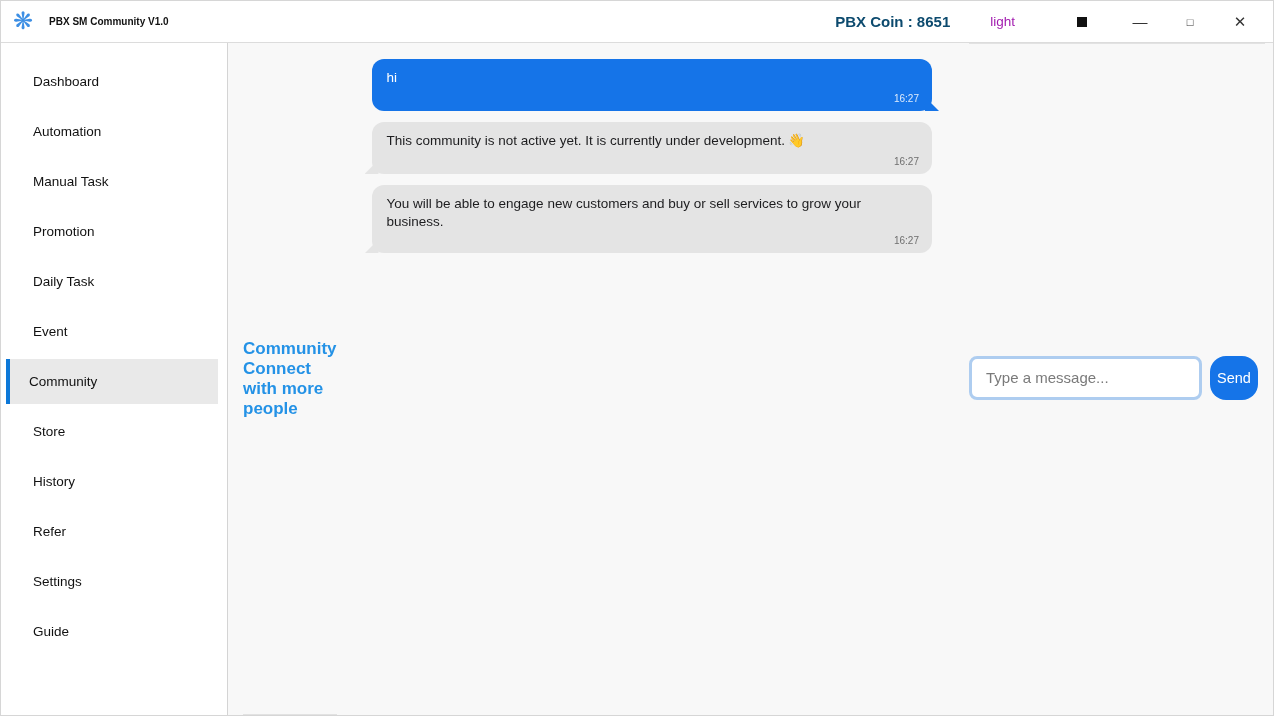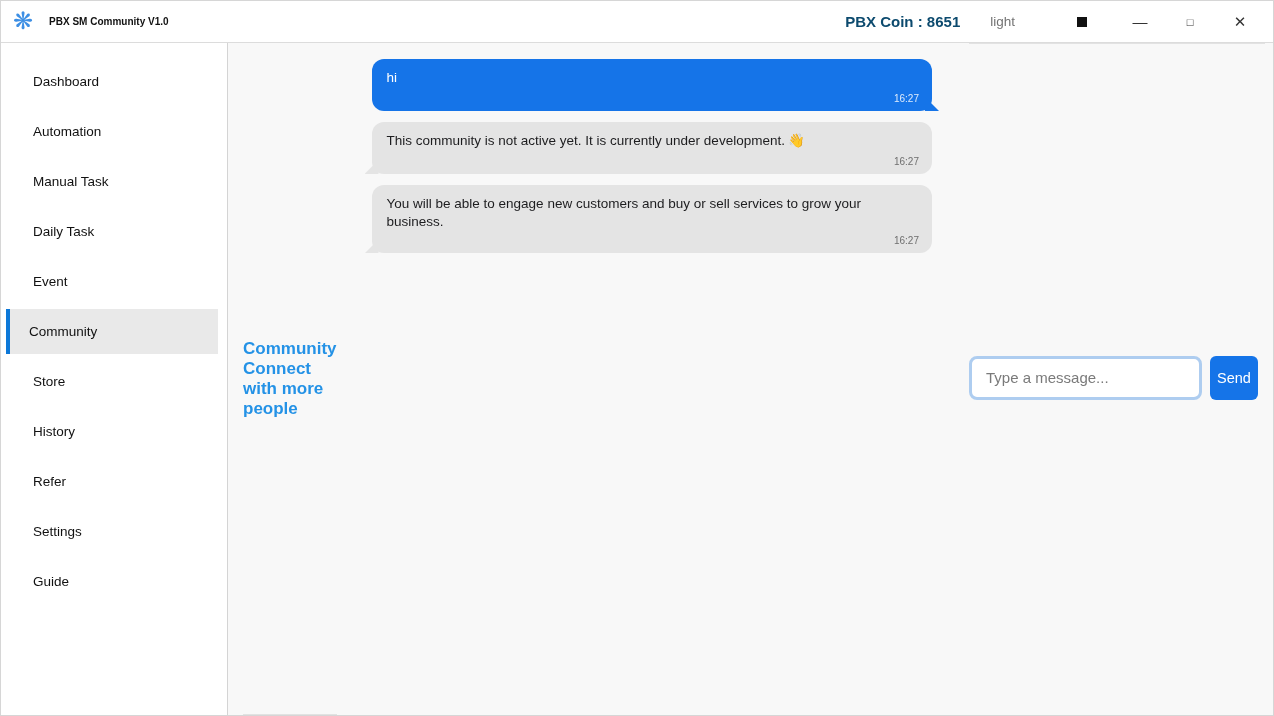--- a/index.html
+++ b/index.html
@@ -14,21 +14,21 @@
   
   .titlebar {
     flex:0 0 42px; display:flex; align-items:center;
     background:#ffffff; border-bottom:1px solid #dcdcdc;
     padding:0 20px 0 12px;
   }
   .logo { font-size:24px; color:#3d8fe4; line-height:1; margin-top:-2px; }
   .app-title { margin-left:16px; font-size:10px; font-weight:bold; color:#111; }
   .tb-spacer { flex:1; }
   .coin { font-size:15px; font-weight:bold; color:#0c4a6e; }
-  .theme { font-size:13.5px; color:#737373; margin-left:30px; }
+  .theme { font-size:13.5px; color:#a21caf; margin-left:40px; }
   .blacksq { width:10px; height:10px; background:#111; margin-left:62px; }
   .winbtn {
     margin-left:24px; width:26px; height:26px; display:flex;
     align-items:center; justify-content:center; color:#333;
     cursor:pointer; background:none; border:none; padding:0;
     font-family:"Liberation Sans", sans-serif;
   }
   .winbtn.min { font-size:15px; margin-left:40px; }
   .winbtn.max { font-size:11px; }
   .winbtn.close { font-size:15px; }
@@ -89,21 +89,21 @@
   }
   .msg-input {
     flex:1; height:44px; background:#ffffff;
     border:3px solid #aecdf0; border-radius:8px;
     padding:6px 14px; font-size:15px; color:#333; outline:none;
     font-family:"Liberation Sans", sans-serif;
   }
   .msg-input::placeholder { color:#7a7a7a; }
   .send-btn {
     flex:0 0 48px; height:44px; background:#1574e8; color:#ffffff;
-    border:none; border-radius:6px; font-size:14.5px; cursor:pointer;
+    border:none; border-radius:16px; font-size:14.5px; cursor:pointer;
     font-family:"Liberation Sans", sans-serif;
   }
 </style>
 </head>
 <body>
 
 <div class="window">
 
   <div class="titlebar">
     <span class="logo">❋</span>
@@ -116,20 +116,21 @@
     <button class="winbtn max">□</button>
     <button class="winbtn close">✕</button>
   </div>
 
   <div class="content">
 
     <nav class="sidebar">
       <div class="side-item">Dashboard</div>
       <div class="side-item">Automation</div>
       <div class="side-item">Manual Task</div>
+      <div class="side-item">Promotion</div>
       <div class="side-item">Daily Task</div>
       <div class="side-item">Event</div>
       <div class="side-item active">Community</div>
       <div class="side-item">Store</div>
       <div class="side-item">History</div>
       <div class="side-item">Refer</div>
       <div class="side-item">Settings</div>
       <div class="side-item">Guide</div>
     </nav>
 

